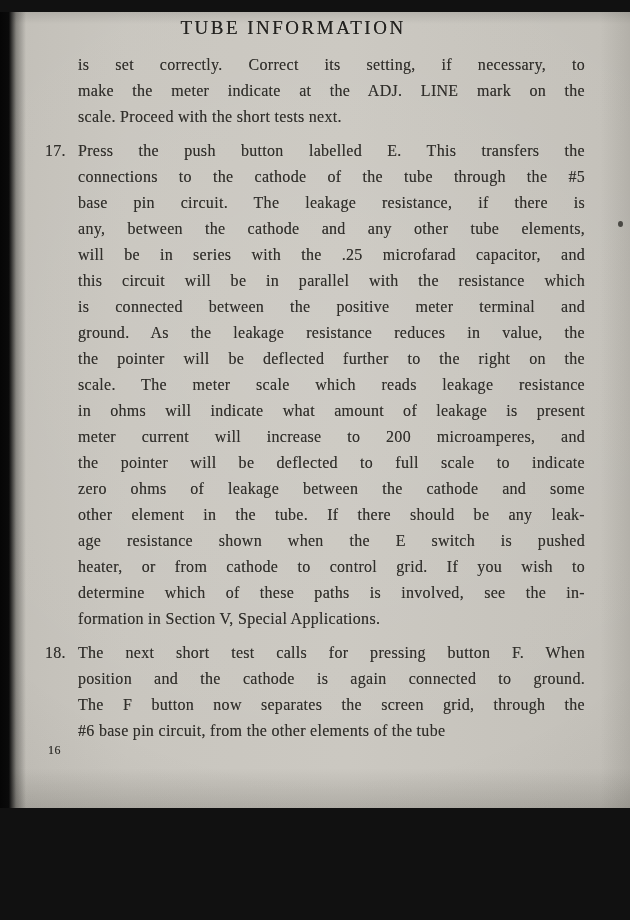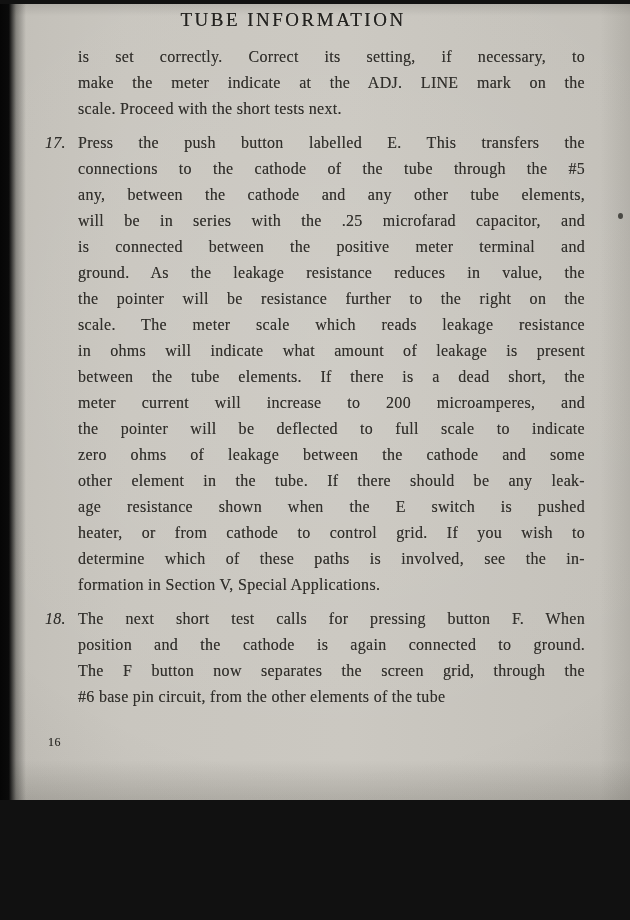--- a/index.html
+++ b/index.html
@@ -4,21 +4,21 @@
 <style>
   html, body {
     margin: 0;
     padding: 0;
     background: #111;
   }
   .page {
     position: relative;
     width: 630px;
     height: 796px;
-    margin: 4px auto;
+    margin: 12px auto;
     overflow: hidden;
     background:
       linear-gradient(180deg, rgba(0,0,0,0.10) 0px, rgba(0,0,0,0) 12px),
       linear-gradient(0deg, rgba(60,58,50,0.18) 0px, rgba(0,0,0,0) 40px),
       linear-gradient(270deg, rgba(60,58,50,0.12) 0px, rgba(0,0,0,0) 30px),
       linear-gradient(90deg, #c2bfb8 0%, #c9c6bf 20%, #cbc8c1 55%, #c3c0b9 100%);
     font-family: "Liberation Serif", "DejaVu Serif", serif;
     color: #312f2b;
   }
   .gutter {
@@ -57,21 +57,20 @@
     letter-spacing: 0.3px;
     text-shadow: 0 0 0.4px rgba(20,20,18,0.45);
   }
   .para {
     display: flex;
     margin-bottom: 8px;
   }
   .para-num {
     flex: 0 0 33px;
     text-align: left;
-    font-style: italic;
   }
   .para-body {
     flex: 1 1 auto;
     min-width: 0;
   }
   .line {
     text-align: justify;
     text-align-last: justify;
     white-space: normal;
   }
@@ -124,28 +123,29 @@
           <div class="line">is set correctly. Correct its setting, if necessary, to</div>
           <div class="line">make the meter indicate at the ADJ. LINE mark on the</div>
           <div class="line last">scale. Proceed with the short tests next.</div>
         </div>
       </div>
       <div class="para">
         <div class="para-num">17.</div>
         <div class="para-body">
           <div class="line">Press the push button labelled E. This transfers the</div>
           <div class="line">connections to the cathode of the tube through the #5</div>
+          <div class="line">base pin circuit. The leakage resistance, if there is</div>
           <div class="line">any, between the cathode and any other tube elements,</div>
           <div class="line">will be in series with the .25 microfarad capacitor, and</div>
+          <div class="line">this circuit will be in parallel with the resistance which</div>
           <div class="line">is connected between the positive meter terminal and</div>
           <div class="line">ground. As the leakage resistance reduces in value, the</div>
-          <div class="line">the pointer will be resistance further to the right on the</div>
+          <div class="line">the pointer will be deflected further to the right on the</div>
           <div class="line">scale. The meter scale which reads leakage resistance</div>
           <div class="line">in ohms will indicate what amount of leakage is present</div>
-          <div class="line">between the tube elements. If there is a dead short, the</div>
           <div class="line">meter current will increase to 200 microamperes, and</div>
           <div class="line">the pointer will be deflected to full scale to indicate</div>
           <div class="line">zero ohms of leakage between the cathode and some</div>
           <div class="line">other element in the tube. If there should be any leak-</div>
           <div class="line">age resistance shown when the E switch is pushed</div>
           <div class="line">heater, or from cathode to control grid. If you wish to</div>
           <div class="line">determine which of these paths is involved, see the in-</div>
           <div class="line last">formation in Section V, Special Applications.</div>
         </div>
       </div>

